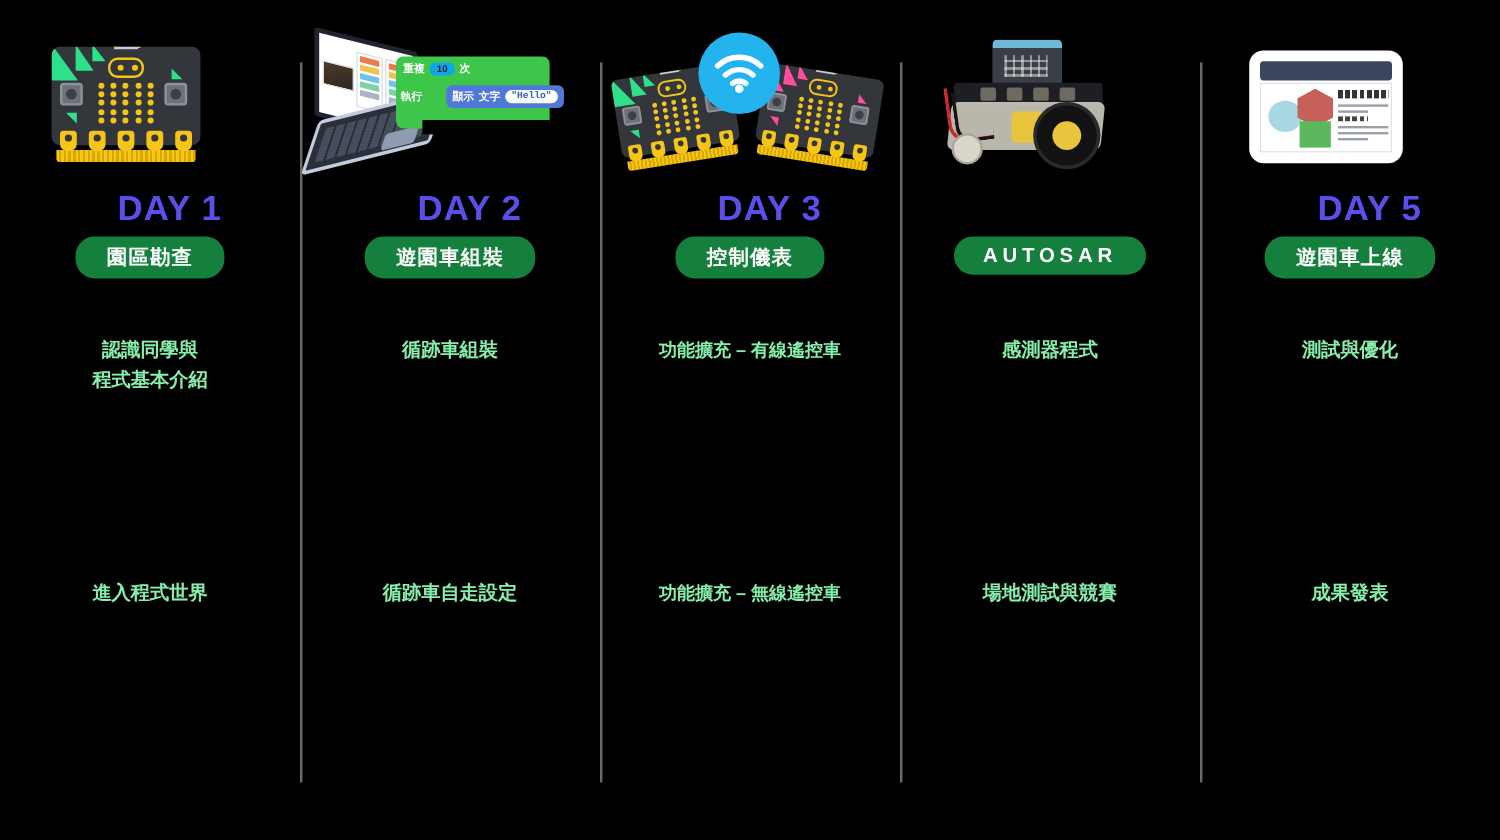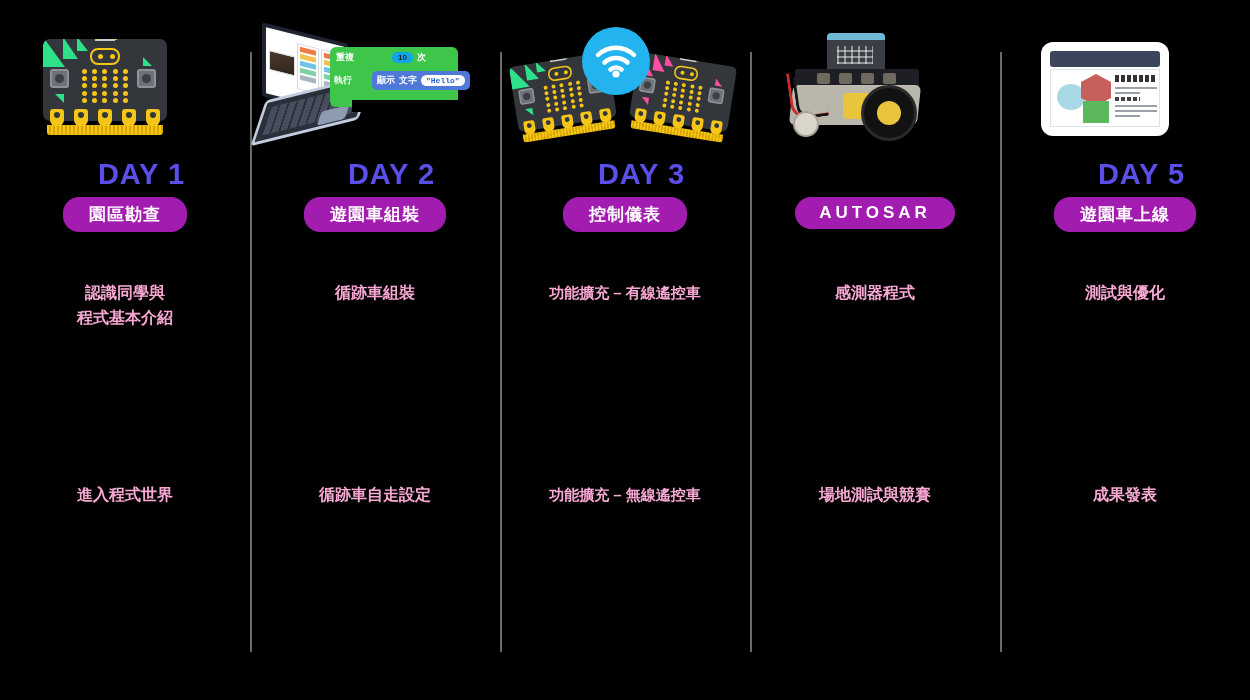--- a/index.html
+++ b/index.html
@@ -322,21 +322,20 @@
     font-size: 9px;
     font-weight: bold;
     white-space: nowrap;
   }
   .blk-pill {
     background: #0ea5e9;
     color: #222;
     border-radius: 7px;
     padding: 1px 6px;
     font-size: 8px;
-    margin-left: 34px;
   }
   .blk-row2 {
     position: absolute;
     left: 4px; top: 24px;
     display: flex;
     align-items: center;
     gap: 3px;
     color: #ffffff;
     font-size: 9px;
     font-weight: bold;
@@ -542,40 +541,40 @@
     color: #5b4fe9;
   }
   .badge-wrap {
     position: absolute;
     top: 197px; left: 0;
     width: 250px;
     display: flex;
     justify-content: center;
   }
   .badge {
-    background: #a21caf;
+    background: #15803d;
     color: #ffffff;
     border-radius: 16px;
     font-size: 17px;
     font-weight: bold;
     padding: 6px 26px;
     white-space: nowrap;
     letter-spacing: 1px;
   }
   .badge.latin {
     letter-spacing: 4px;
     padding: 6px 24px;
     text-align: center;
   }
   .task {
     position: absolute;
     left: 0;
     width: 250px;
     text-align: center;
-    color: #f9a8d4;
+    color: #86efac;
     font-size: 16px;
     font-weight: bold;
     line-height: 1.55;
     white-space: nowrap;
   }
   .task.wide { font-size: 15px; }
   .task.t1 { top: 281px; }
   .task.t2 { top: 483px; }
   .task.t1.two-line { top: 281px; white-space: normal; }
 </style>

